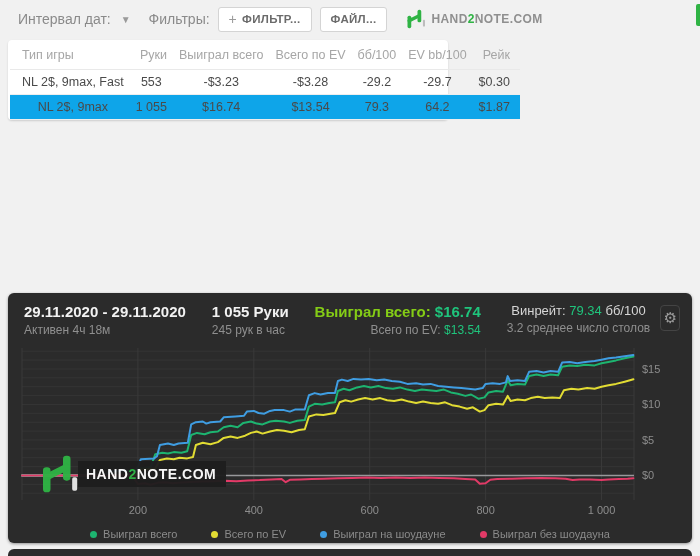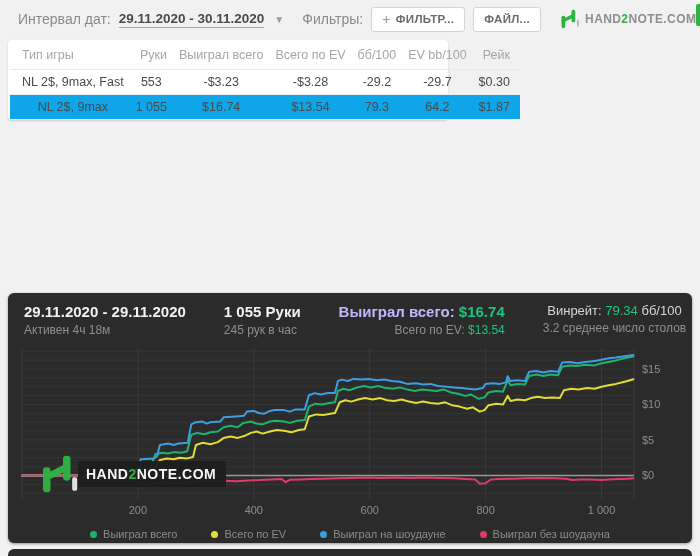--- a/index.html
+++ b/index.html
@@ -59,27 +59,27 @@
   tr.total td.pos { color:#3ca04b; }
 
   
   .panel {
     position:absolute; left:8px; top:293px; width:684px; height:250px;
     background:#2b2b2b; border-radius:6px; overflow:hidden;
     box-shadow:0 1px 3px rgba(0,0,0,.4);
   }
   .panel-head {
     position:absolute; top:0; left:0; width:100%; height:52px;
-    display:flex; align-items:flex-start; padding:10px 12px 0 16px;gap:12px;
+    display:flex; align-items:flex-start; padding:10px 12px 0 16px;
   }
   .ph-block { margin-right:26px; }
   .ph-main { color:#f2f2f2; font-size:15px; font-weight:bold; white-space:nowrap; }
   .ph-sub { color:#8f8f8f; font-size:12px; margin-top:3px; white-space:nowrap; }
   .ph-right { margin-left:auto; text-align:center; margin-right:10px; }
-  .ph-win-label { color:#c4b5fd; font-weight:bold; font-size:15px; }
+  .ph-win-label { color:#84cc16; font-weight:bold; font-size:15px; }
   .green { color:#1fc47c; }
   .ph-sub .green { color:#1fc47c; }
   .wr-line { color:#d6d6d6; font-size:13px; }
   .gear-btn {
     width:26px; height:26px; border:1px solid #444; border-radius:4px;
     display:flex; align-items:center; justify-content:center;
     color:#9a9a9a; font-size:15px; cursor:pointer; background:transparent;
     margin-top:2px;
   }
 
@@ -107,21 +107,20 @@
   .next-strip {
     position:absolute; left:8px; top:549px; width:684px; height:7px;
     background:#2b2b2b; border-radius:6px 6px 0 0;
   }
 </style>
 </head>
 <body>
 
 <div class="topbar">
   <span class="tb-label">Интервал дат:</span>
-  <span class="date-range">29.11.2020 - 30.11.2020</span>
   <span class="caret">▼</span>
   <span class="tb-label">Фильтры:</span>
   <button class="tb-btn">
     <span class="plus-ic">+</span>
     <span>ФИЛЬТР...</span>
   </button>
   <button class="tb-btn">
     <span>ФАЙЛ...</span>
   </button>
   <div class="brand">

